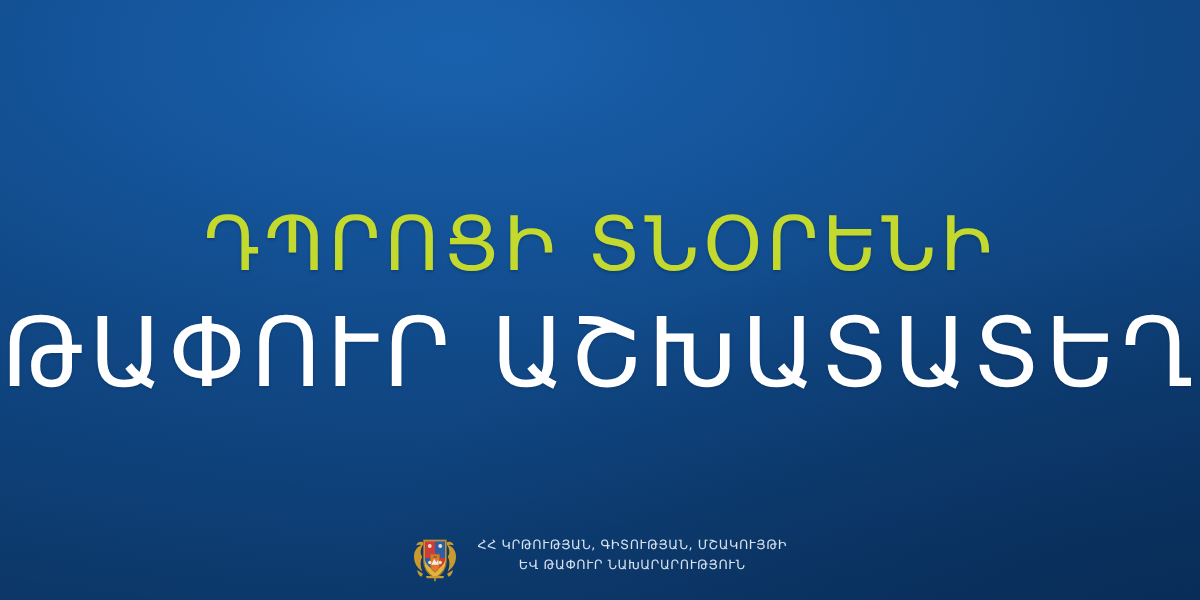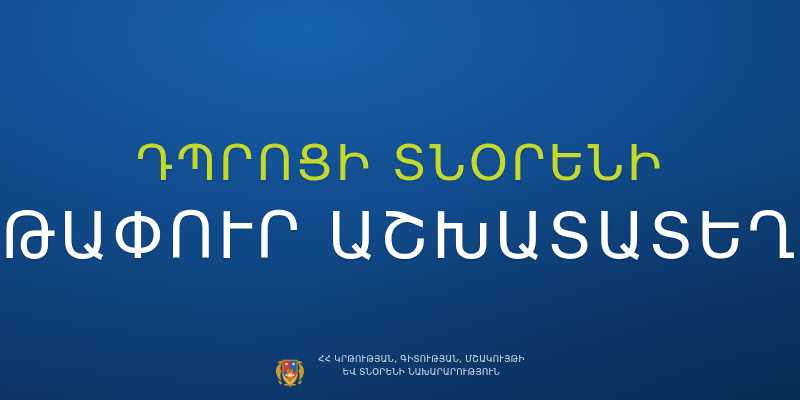--- a/index.html
+++ b/index.html
@@ -81,20 +81,21 @@
     text-shadow: 0 1px 2px rgba(4, 28, 56, 0.32);
   }
 
   
   .footer {
     position: absolute;
     left: 0;
     right: 0;
     bottom: 12px;
     display: flex;
+    align-items: center;
     justify-content: center;
     gap: 13px;
   }
 
   .emblem {
     width: 30px;
     height: 34px;
     flex: 0 0 auto;
     display: block;
   }
@@ -163,18 +164,18 @@
       <circle cx="37" cy="20" r="2.6" fill="#f0e2c0"></circle>
       <circle cx="23" cy="42" r="2.2" fill="#f0e2c0"></circle>
       <circle cx="37" cy="42" r="2.2" fill="#f0e2c0"></circle>
 
       <path d="M18 60 L42 60 L41 63 L19 63 Z" fill="#c99a2e"></path>
       <path d="M30 62 L30 67" stroke="#c99a2e" stroke-width="2"></path>
     </svg>
 
     <div class="ministry-text">
       <span class="ministry-line">ՀՀ ԿՐԹՈՒԹՅԱՆ, ԳԻՏՈՒԹՅԱՆ, ՄՇԱԿՈՒՅԹԻ</span>
-      <span class="ministry-line">ԵՎ ՏՆՕՐԵՆԻ ՆԱԽԱՐԱՐՈՒԹՅՈՒՆ</span>
+      <span class="ministry-line">ԵՎ ԹԱՓՈՒՐ ՆԱԽԱՐԱՐՈՒԹՅՈՒՆ</span>
     </div>
 
   </div>
 
 </div>
 
 </body></html>

